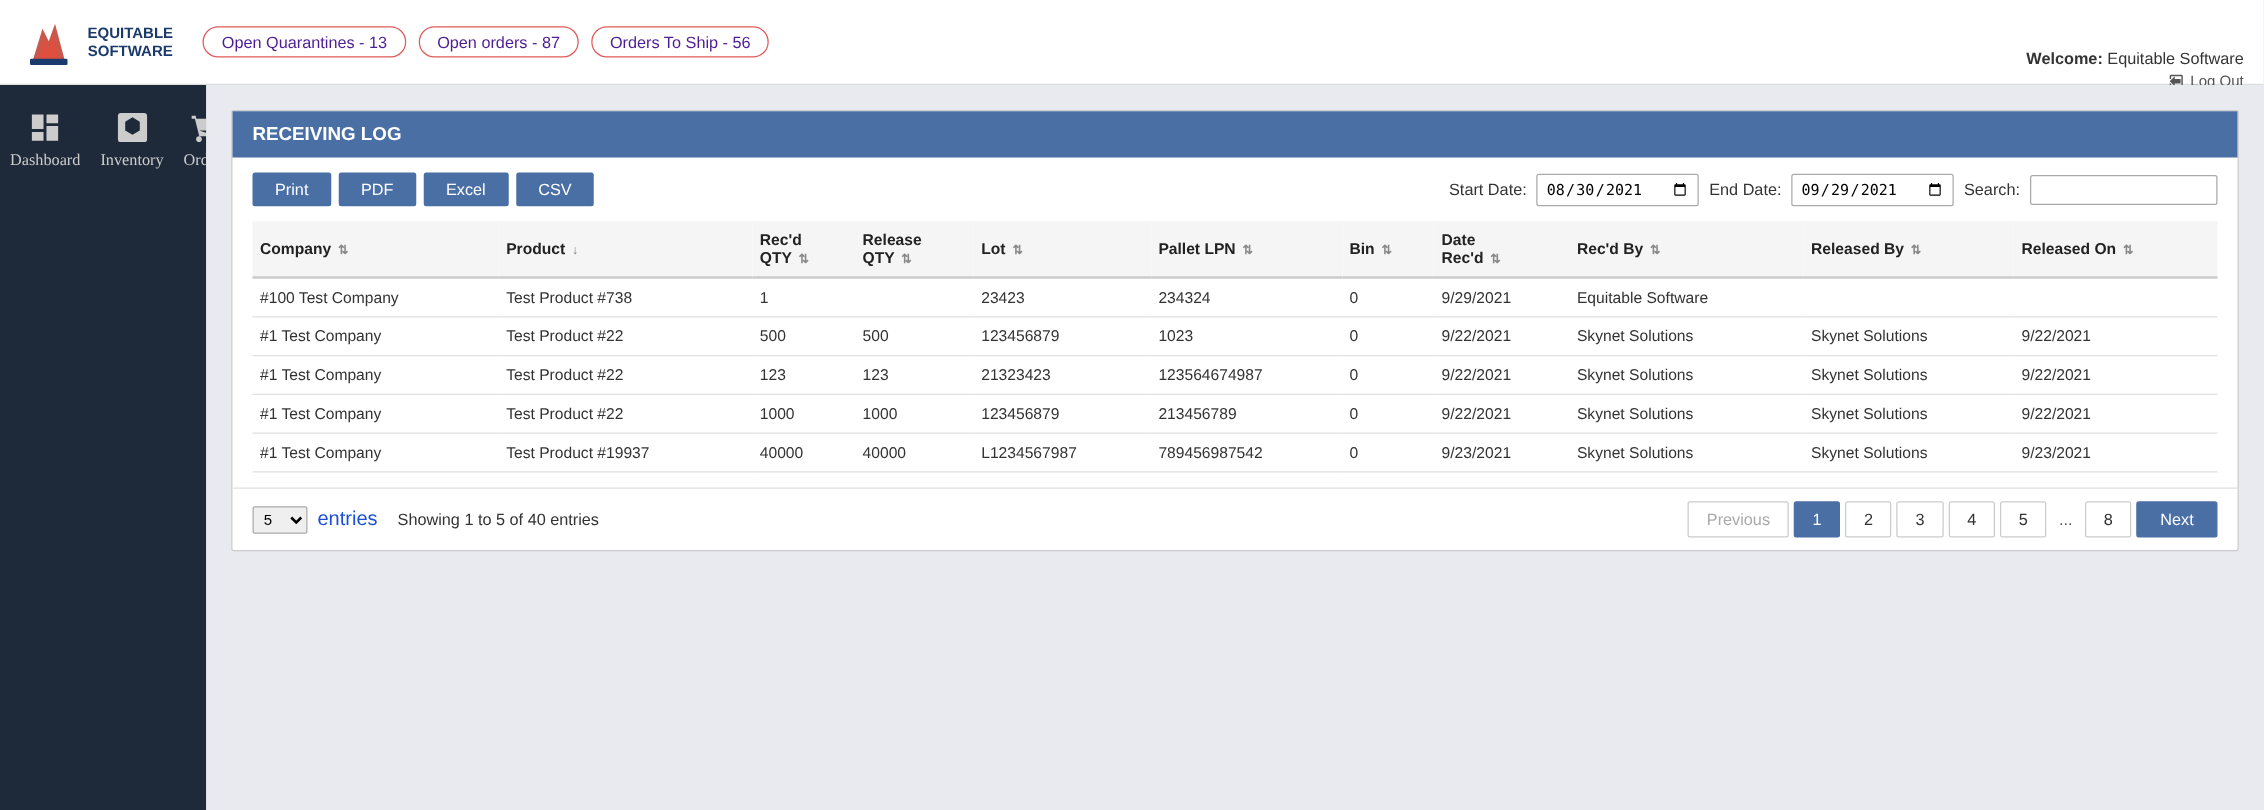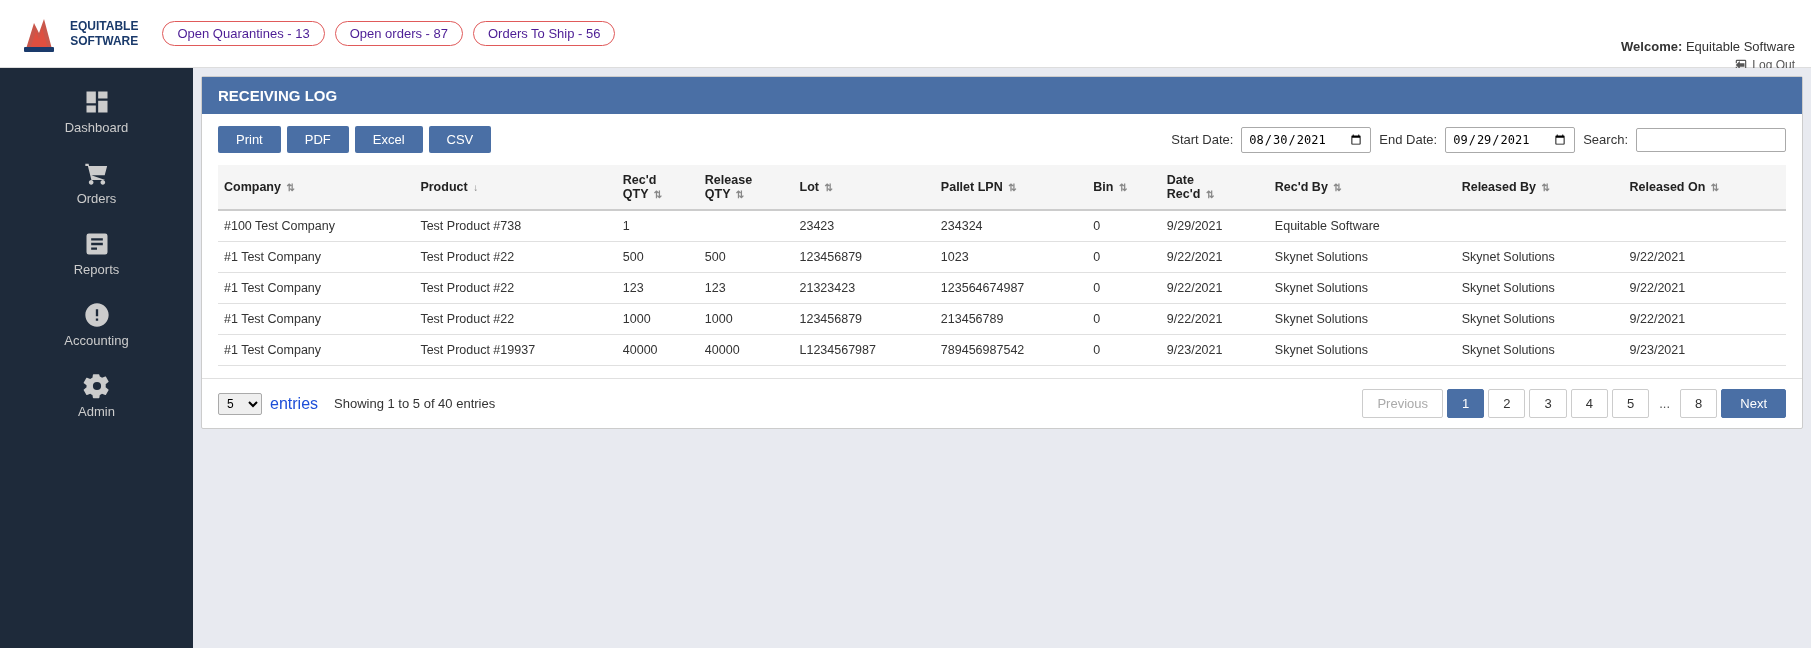--- a/index.html
+++ b/index.html
@@ -69,43 +69,44 @@
 
     
     .main-layout {
       display: flex;
       flex: 1;
       overflow: hidden;
     }
 
     
     .sidebar {
-      width: 193px;
+      width: 165px;
       background: #1e2a3a;
       display: flex;
-      flex-direction: column;
+      flex-direction: row;
       flex-shrink: 0;
       padding-top: 8px;
+      font-family: Liberation Serif, serif;
     }
     .sidebar-item {
       display: flex;
       flex-direction: column;
       align-items: center;
       padding: 12px 8px;
       color: #ccc;
       cursor: pointer;
       gap: 4px;
       font-size: 13px;
     }
     .sidebar-item svg { width: 28px; height: 28px; fill: currentColor; }
 
     
     .content-area {
       flex: 1;
-      padding: 8px;
+      padding: 20px;
       overflow: auto;
       background: #e8eaf0;
     }
 
     
     .panel {
       background: #fff;
       border: 1px solid #ccc;
       border-radius: 2px;
     }
@@ -278,20 +279,26 @@
 
   <nav class="sidebar">
 
     <div class="sidebar-item">
       <svg viewBox="0 0 24 24">
           <path d="M3 13h8V3H3v10zm0 8h8v-6H3v6zm10 0h8V11h-8v10zm0-18v6h8V3h-8z"></path>
         </svg>
       <span>Dashboard</span>
     </div>
 
+    <div class="sidebar-item">
+      <svg viewBox="0 0 24 24">
+          <path d="M20 2H4a2 2 0 00-2 2v16a2 2 0 002 2h16a2 2 0 002-2V4a2 2 0 00-2-2zm-8 3l5 3v6l-5 3-5-3V8l5-3z"></path>
+        </svg>
+      <span>Inventory</span>
+    </div>
 
     <div class="sidebar-item">
       <svg viewBox="0 0 24 24">
           <path d="M7 18c-1.1 0-2 .9-2 2s.9 2 2 2 2-.9 2-2-.9-2-2-2zm10 0c-1.1 0-2 .9-2 2s.9 2 2 2 2-.9 2-2-.9-2-2-2zm-9.8-4h11.4l2.1-8H5.2l-.4-2H2V6h2.2l3 12H19"></path>
         </svg>
       <span>Orders</span>
     </div>
 
     <div class="sidebar-item">
       <svg viewBox="0 0 24 24">

